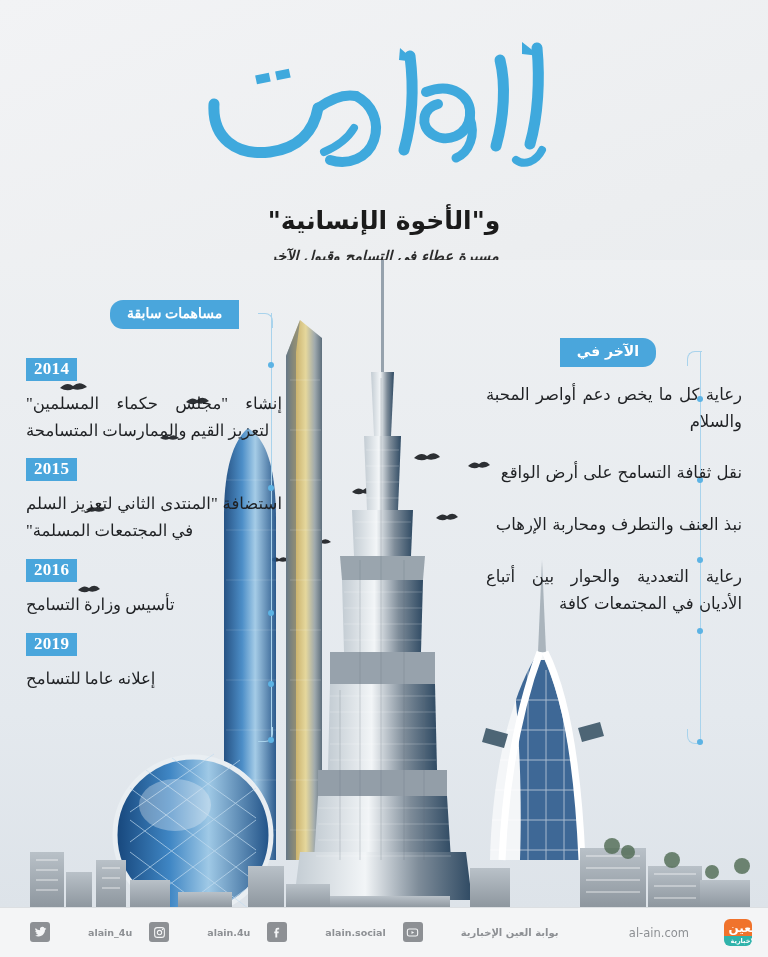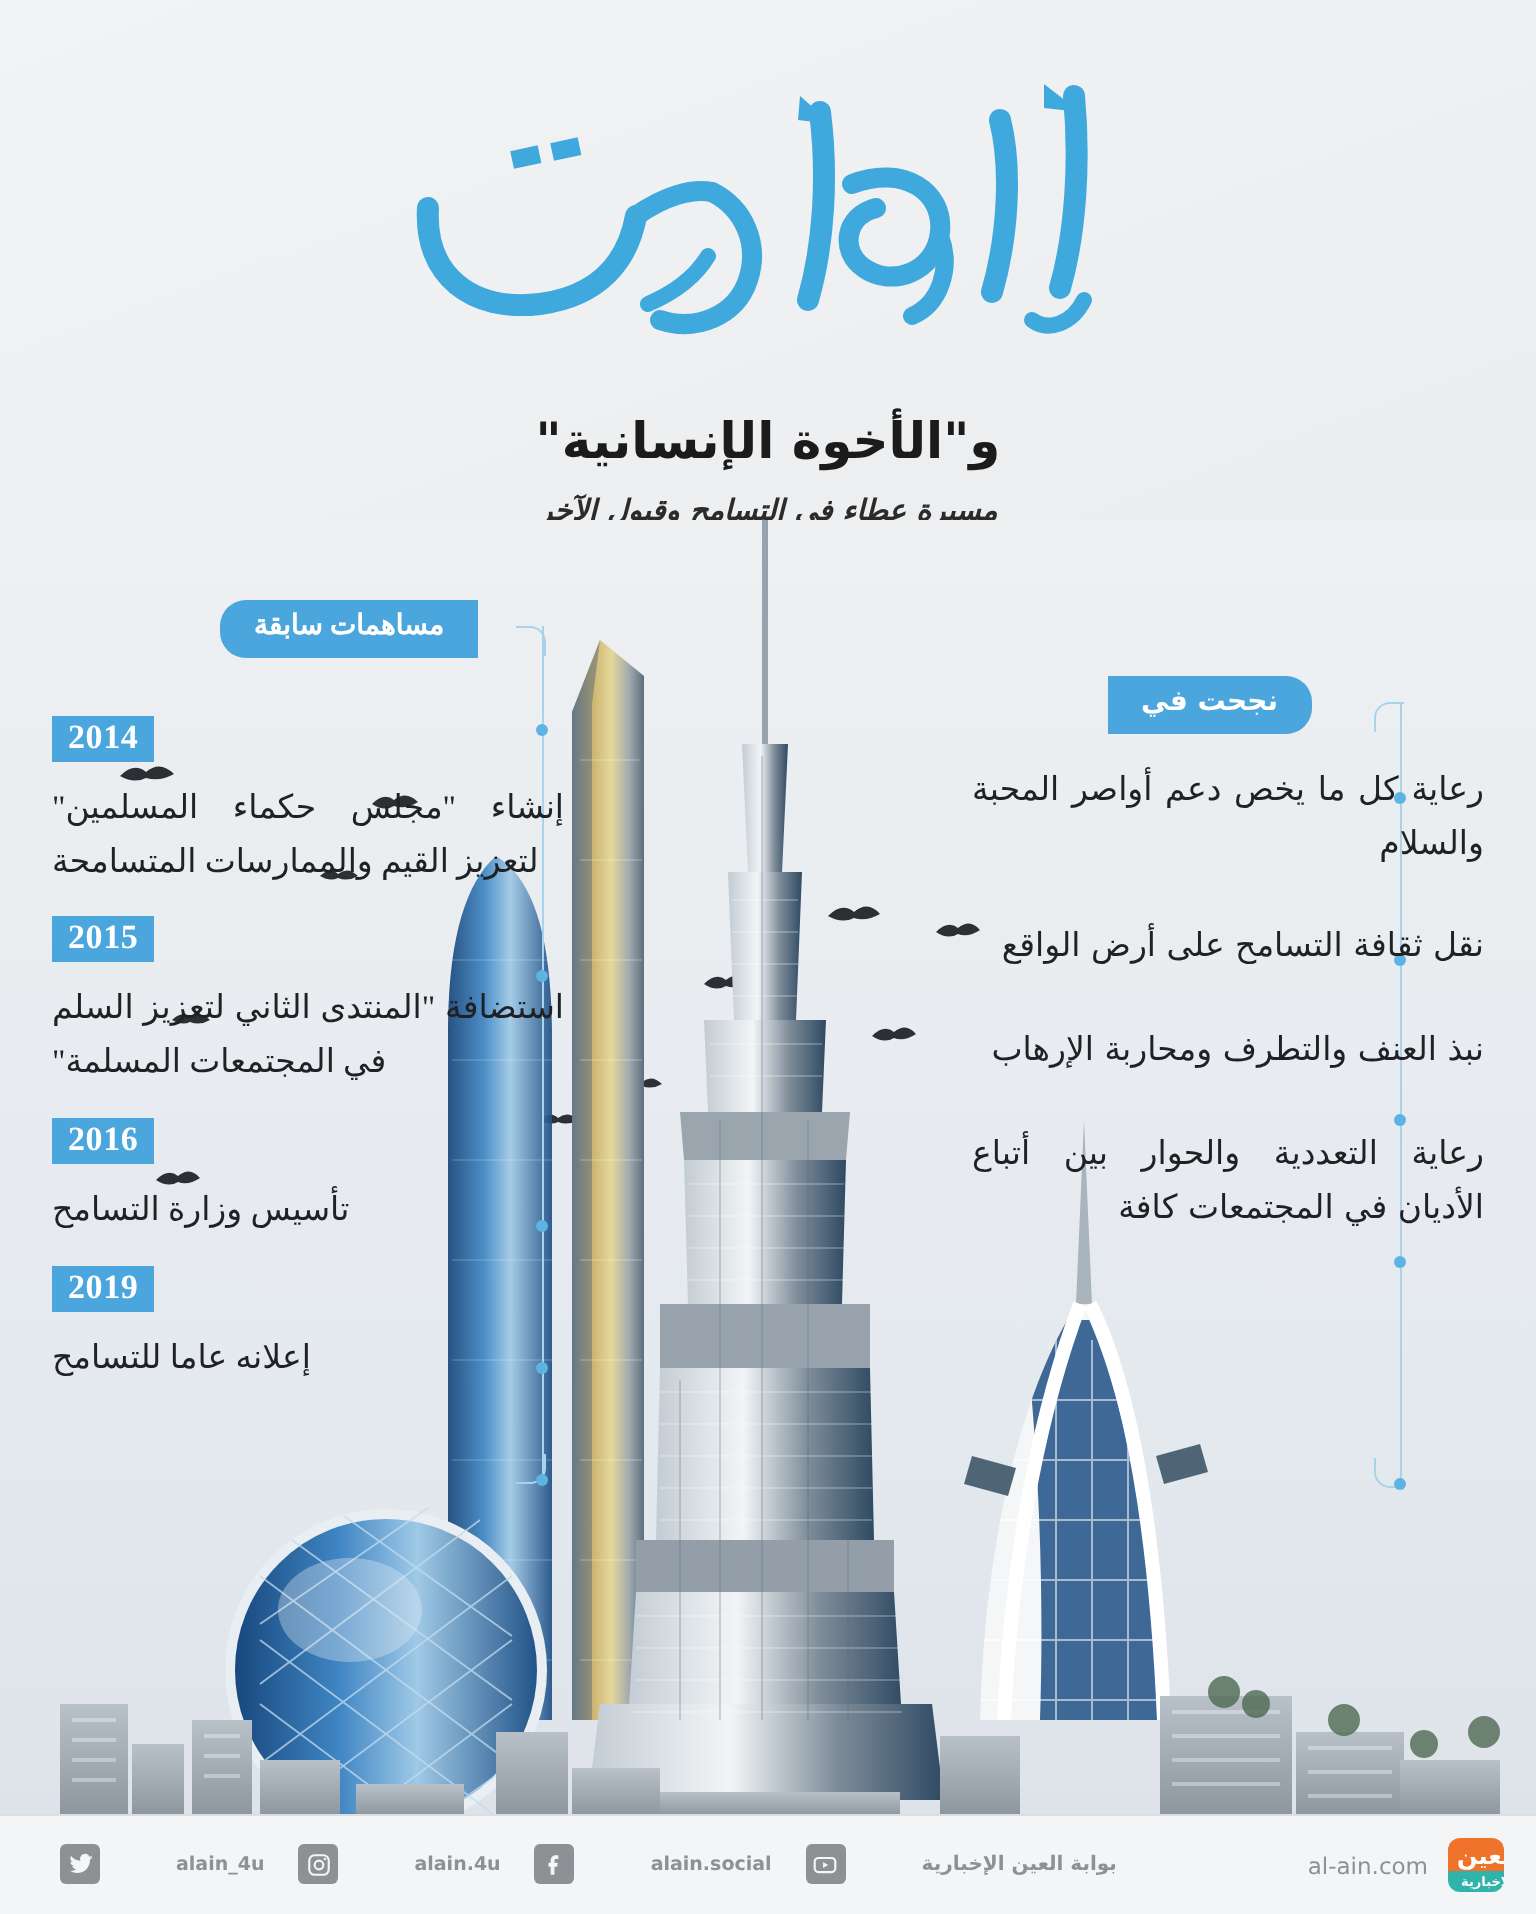--- a/index.html
+++ b/index.html
@@ -95,21 +95,21 @@
   .socials{position:absolute;left:30px;top:14px;display:flex;align-items:center;direction:ltr;}
   .soc{display:flex;align-items:center;margin-right:17px;gap:34px;}
   .soc-ico{
     width:20px;height:20px;border-radius:3px;background:#8d9094;
     display:flex;align-items:center;justify-content:center;
     color:#f4f5f6;
   }
   .soc-ico svg{display:block;}
   .soc-label{font-size:9.5px;color:#8d9094;margin-left:4px;font-weight:600;}
   .soc-label.ar{font-size:10px;direction:rtl;font-family:"DejaVu Sans",sans-serif;}
-  .brand{position:absolute;right:16px;top:11px;display:flex;align-items:center;direction:ltr;}
+  .brand{position:absolute;right:16px;top:11px;display:flex;align-items:center;direction:ltr;gap:25px;}
   .brand-url{font-size:11.5px;color:#8d9094;margin-right:10px;}
   .brand-logo{
     width:28px;height:27px;border-radius:6px;
     background:linear-gradient(180deg,#f0732c 0%,#f0732c 62%,#2fb3ab 62%,#2fb3ab 100%);
     position:relative;overflow:hidden;
   }
   .brand-logo .ar1{
     position:absolute;top:1px;left:0;width:40px;text-align:center;
     color:#fff;font-size:12px;font-weight:bold;line-height:16px;direction:rtl;
   }
@@ -361,21 +361,21 @@
     </div>
 
     <div class="entry">
       <div class="year-row"><span class="year">2019</span></div>
       <div class="etext" style="text-align-last:left;">إعلانه عاما للتسامح</div>
     </div>
   </div>
 
   <div class="col col-right">
     <div class="pill-row pill-row-right" style="margin-top:38px;">
-      <span class="pill pill-right">نجحت في</span>
+      <span class="pill pill-right">الآخر في</span>
     </div>
 
     <div style="height:16px;"></div>
 
     <div class="ritem">
       <div class="rtext">رعاية كل ما يخص دعم أواصر المحبة والسلام</div>
     </div>
     <div class="ritem">
       <div class="rtext">نقل ثقافة التسامح على أرض الواقع</div>
     </div>

